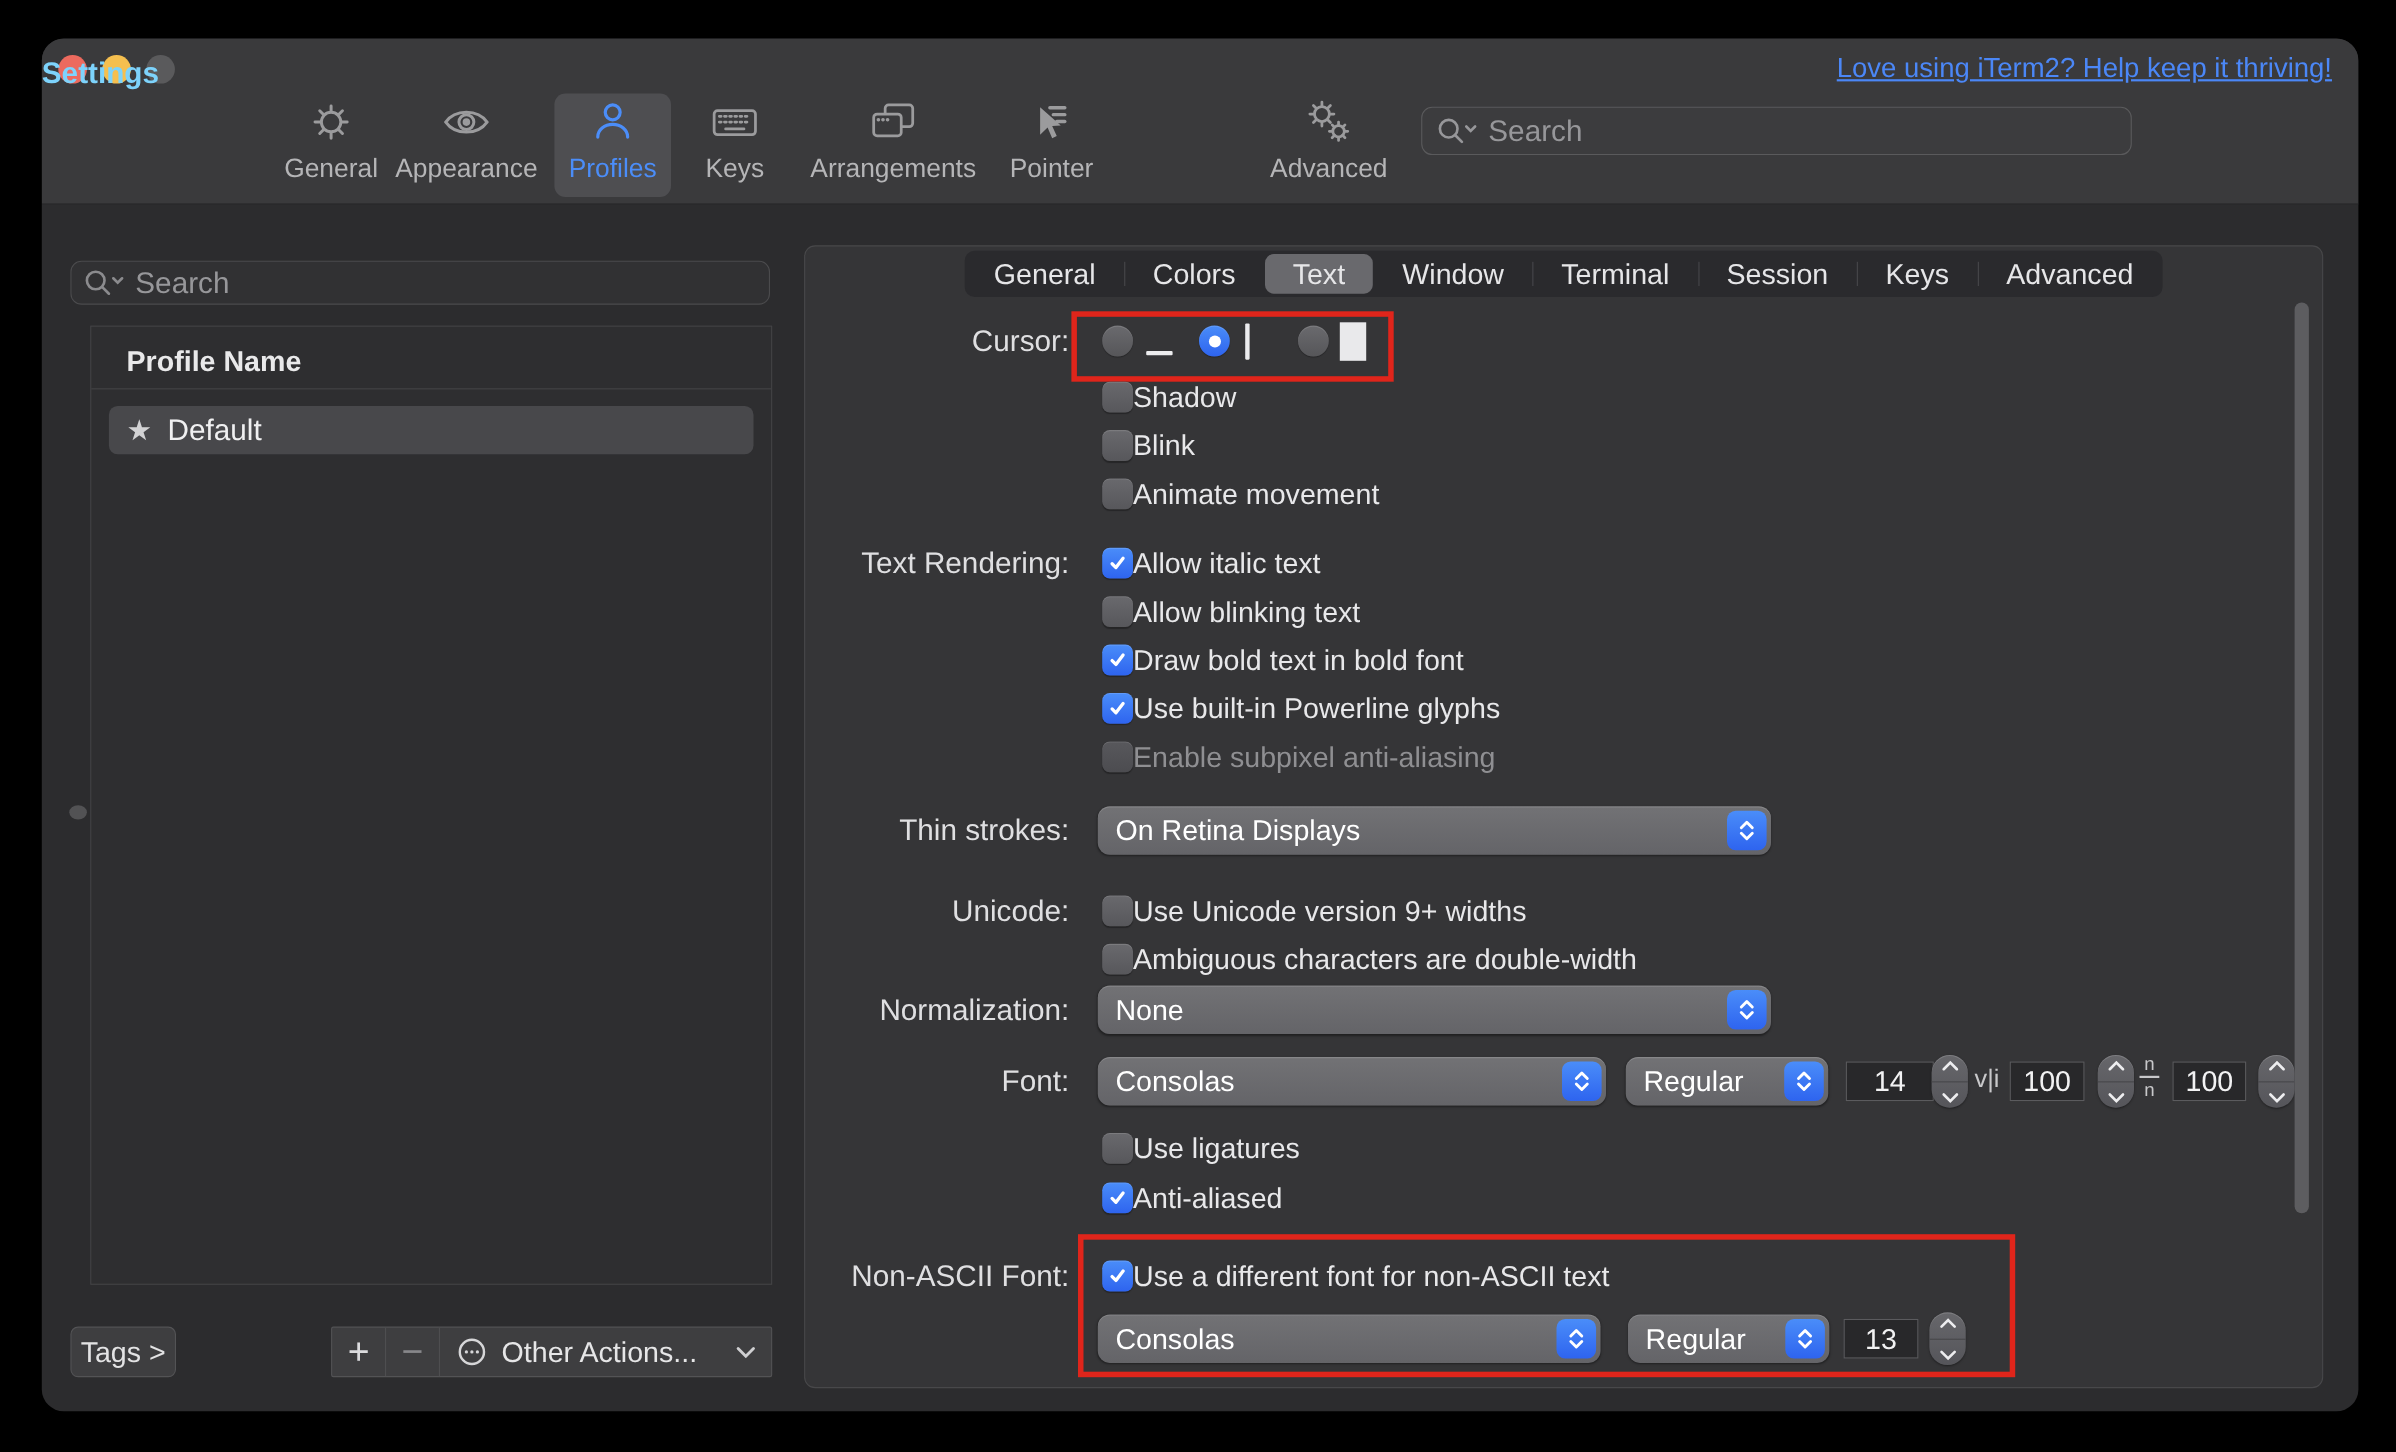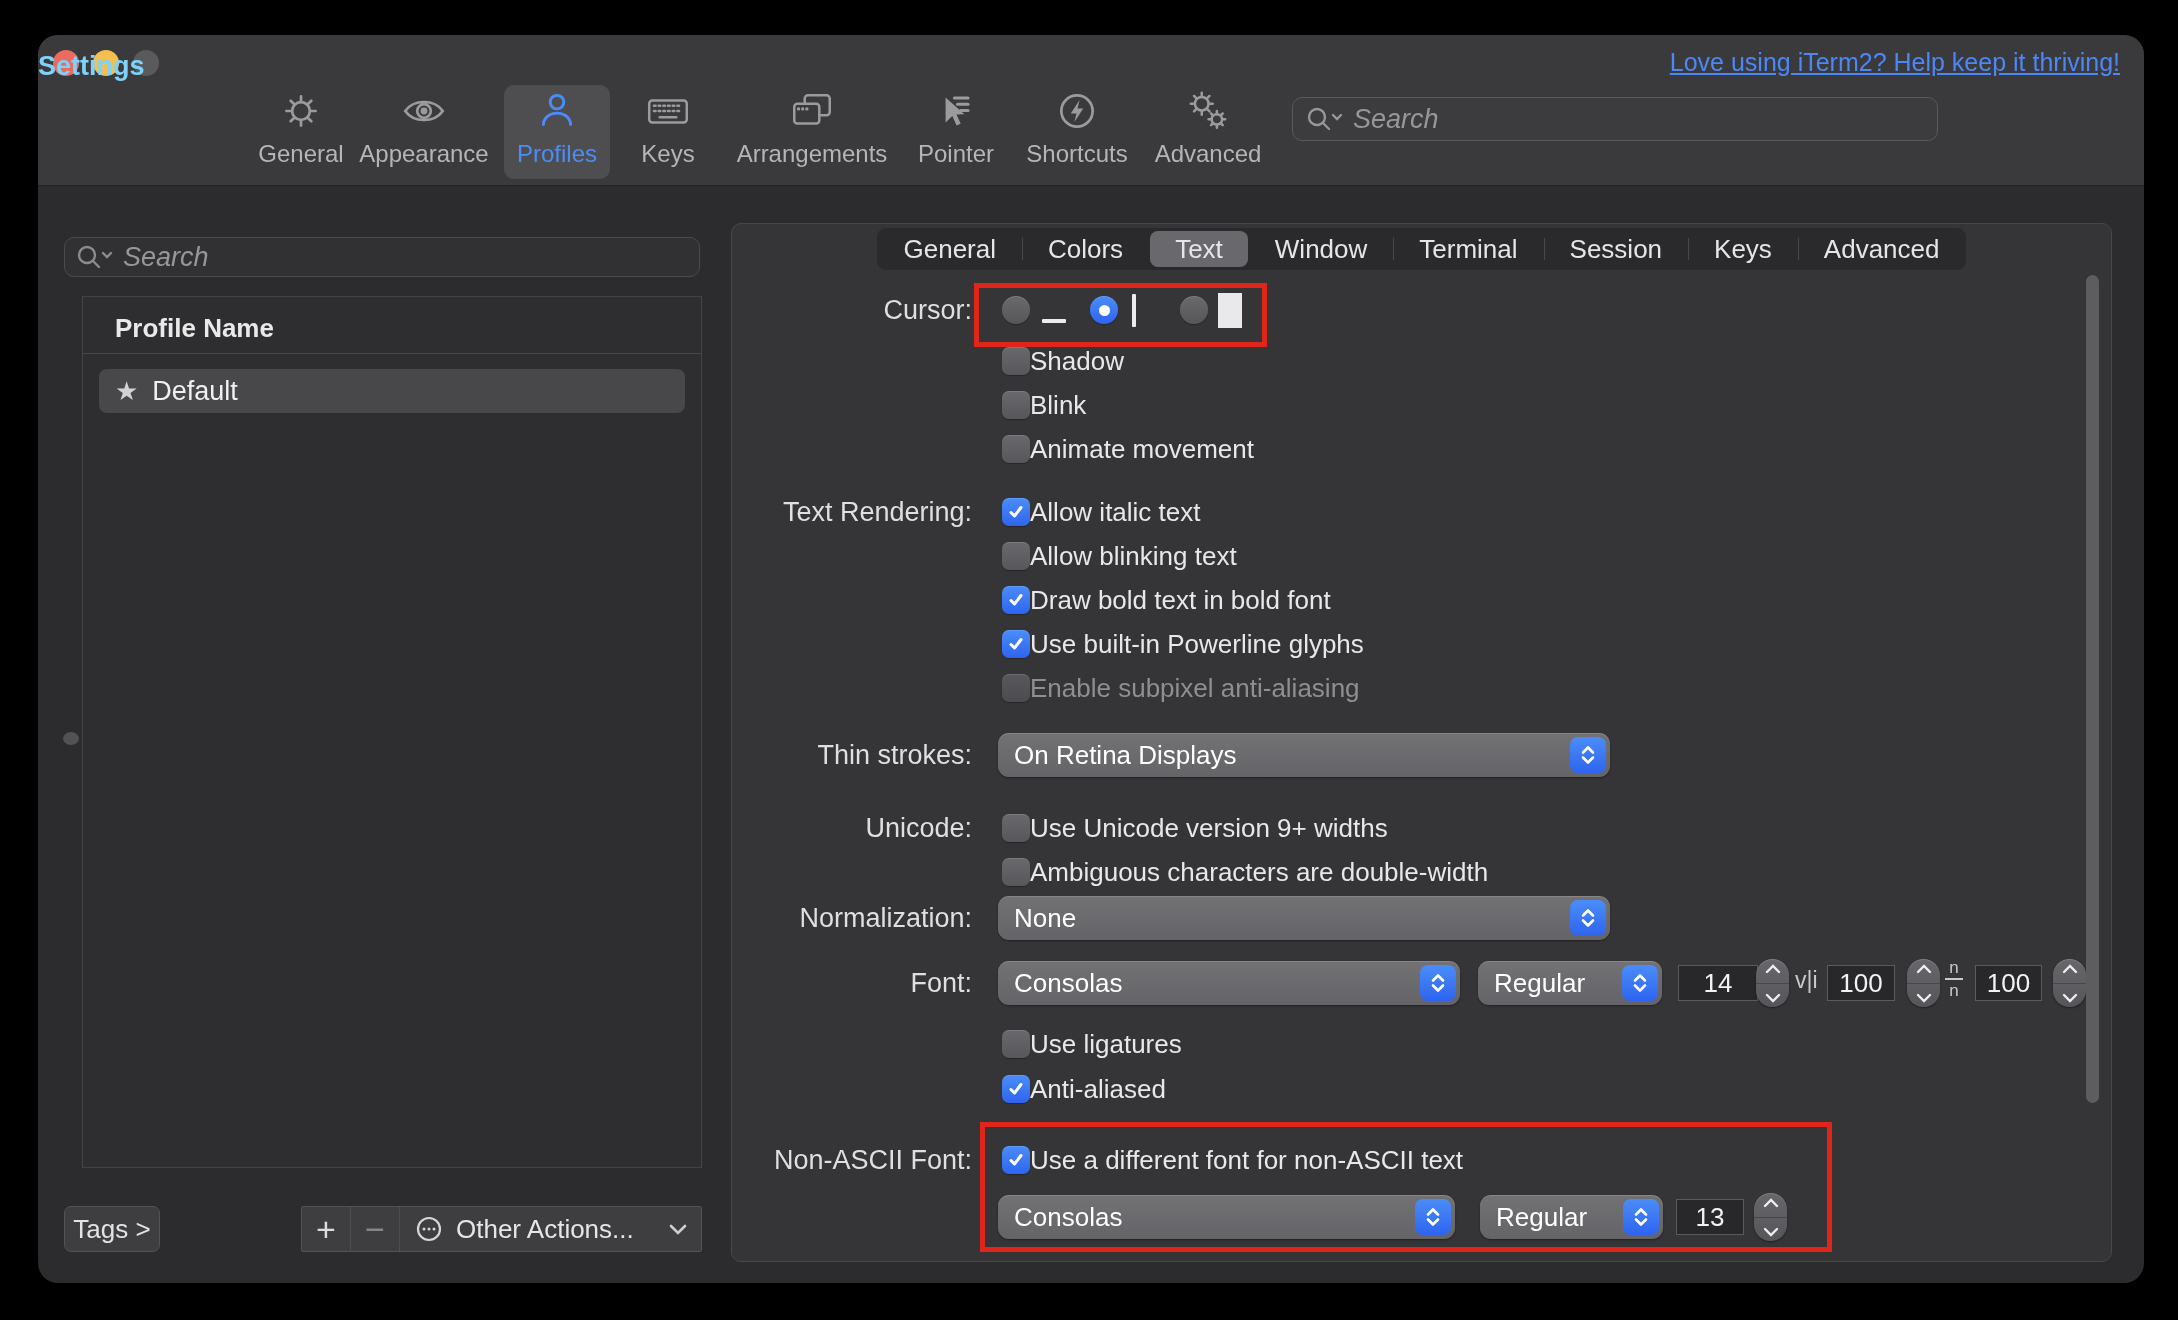--- a/index.html
+++ b/index.html
@@ -11,21 +11,21 @@
   .tl.yellow{left:55px;background:#f5bf4f;}
   .tl.gray{left:95px;background:#5a5a5c;}
   .wtitle{position:absolute;left:0;right:0;top:16px;text-align:left;font-size:27px;font-weight:bold;color:#7dd3fc;}
   .donate{position:absolute;right:24px;top:13px;font-size:25px;color:#4b87f7;text-decoration:underline;cursor:pointer;}
   .titem{position:absolute;top:52px;width:170px;display:flex;flex-direction:column;align-items:center;gap:5px;cursor:default;}
   .titem .tlabel{font-size:24px;color:#b5b5b7;}
   .titem.sel .tlabel{color:#4b8df8;}
   .titem-bg{position:absolute;left:466px;top:50px;width:106px;height:94px;background:#4e4e51;border-radius:10px;}
   .ticon{width:48px;height:48px;}
   .tsearch{position:absolute;left:1254px;top:62px;width:646px;height:44px;border:1px solid #5a5a5c;border-radius:10px;background:#3c3c3e;display:flex;align-items:center;padding:0 12px;box-sizing:border-box;gap:8px;}
-  .tsearch .ph, .ssearch .ph{font-size:27px;color:#97979a;font-style:italic;}
+  .tsearch .ph, .ssearch .ph{font-size:27px;color:#97979a;}
   .ssearch{position:absolute;left:26px;top:202px;width:636px;height:40px;border:1px solid #4b4b4d;border-radius:10px;background:#313133;display:flex;align-items:center;padding:0 10px;box-sizing:border-box;gap:8px;}
   .plist{position:absolute;left:44px;top:261px;width:620px;height:872px;background:#2e2e30;border:1px solid #434345;box-sizing:border-box;}
   .plist .hdr{position:absolute;left:32px;top:16px;font-size:26px;font-weight:600;color:#e9e9ea;}
   .plist .hdiv{position:absolute;left:0;top:56px;width:100%;height:1px;background:#454547;}
   .prow{position:absolute;left:16px;top:72px;width:586px;height:44px;background:#48484b;border-radius:8px;display:flex;align-items:center;padding:0 16px;box-sizing:border-box;gap:14px;}
   .prow .star{font-size:26px;color:#d2d2d4;}
   .prow .pname{font-size:27px;color:#f0f0f1;}
   .btn{background:#3e3e40;border:1px solid #535355;color:#e3e3e4;font-size:26px;display:flex;align-items:center;justify-content:center;box-sizing:border-box;}
   .tagsbtn{position:absolute;left:26px;top:1171px;width:96px;height:46px;border-radius:7px;}
   .bgroup{position:absolute;left:263px;top:1171px;width:401px;height:46px;display:flex;border:1px solid #535355;background:#3e3e40;box-sizing:border-box;border-radius:2px;}
@@ -137,29 +137,20 @@
         <g fill="#9b9b9d" stroke="none">
           <path d="M13 10 L13 34 L19.5 27.8 L23.5 37 L27.5 35.2 L23.5 26.4 L31 26 Z"></path>
           <rect x="20" y="9" width="16" height="3" rx="1.5"></rect>
           <rect x="23" y="15" width="13" height="3" rx="1.5"></rect>
           <rect x="26" y="21" width="10" height="3" rx="1.5"></rect>
         </g>
       </svg>
       <span class="tlabel">Pointer</span>
     </div>
 
-    <div class="titem" style="left:954px">
-      <svg class="ticon" viewBox="0 0 46 46">
-        <g stroke="#9b9b9d" stroke-width="2.6" fill="none">
-          <circle cx="23" cy="23" r="15"></circle>
-          <path d="M25.5 12.5 L17 25.5 h5.5 L20.5 33.5 L29 20.5 h-5.5 Z" fill="#9b9b9d" stroke="none"></path>
-        </g>
-      </svg>
-      <span class="tlabel">Shortcuts</span>
-    </div>
 
     <div class="titem" style="left:1085px">
       <svg class="ticon" viewBox="0 0 46 46">
         <g stroke="#9b9b9d" stroke-width="2.4" fill="none" stroke-linecap="round">
           <circle cx="17" cy="16" r="6.5"></circle>
           <path d="M17 5.5 v3.5 M17 23 v3.5 M6.5 16 h3.5 M24 16 h3.5 M9.6 8.6 l2.4 2.4 M22 21 l2.4 2.4 M24.4 8.6 l-2.4 2.4 M12 21 l-2.4 2.4"></path>
           <circle cx="31.5" cy="31" r="5"></circle>
           <path d="M31.5 23 v3 M31.5 36 v3 M23.5 31 h3 M36.5 31 h3 M25.9 25.4 l2.1 2.1 M35 34.5 l2.1 2.1 M37.1 25.4 l-2.1 2.1 M28 34.5 l-2.1 2.1"></path>
         </g>
       </svg>

